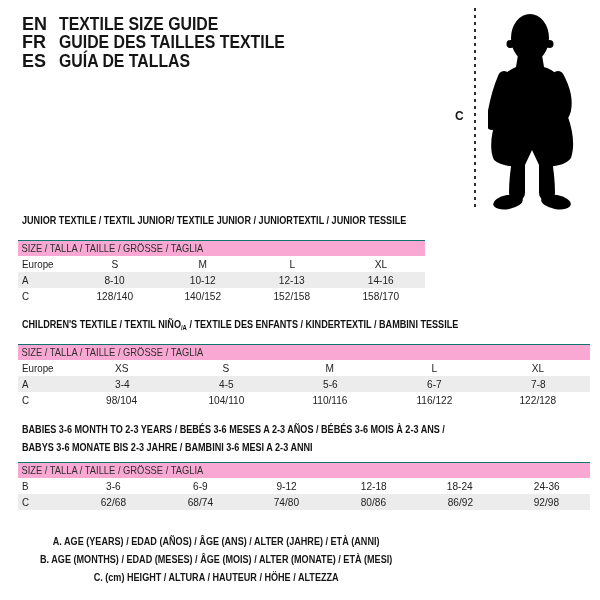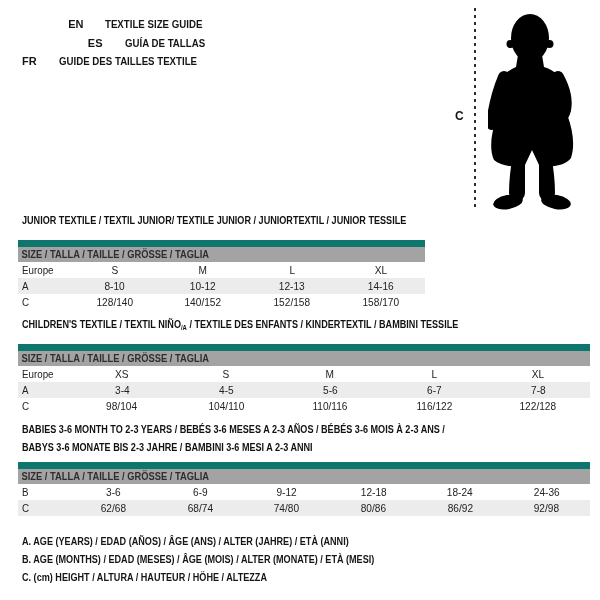--- a/index.html
+++ b/index.html
@@ -6,21 +6,21 @@
   body {
     width:600px; height:600px; position:relative; overflow:hidden;
     background:#ffffff; color:#1c1c1c;
     font-family:"Liberation Sans", sans-serif;
     -webkit-font-smoothing:antialiased;
   }
 
   
   .lang-list { position:absolute; left:22px; top:15px; }
   .lang-row { display:flex; height:18.5px; align-items:center;
-              font-weight:bold; font-size:11px; color:#151515;justify-content:flex-end; }
+              font-weight:bold; font-size:18px; color:#151515; }
   .lang-code { width:37px; flex:none; }
   .lang-title { transform:scaleX(0.88); transform-origin:0 50%; white-space:nowrap; }
 
   
   .measure-line {
     position:absolute; left:474px; top:8px; width:2px; height:202px;
     background:repeating-linear-gradient(to bottom, #2d2d2d 0 3px, transparent 3px 7px);
   }
   .measure-label { position:absolute; left:455px; top:109px;
                    font-weight:bold; font-size:12px; color:#151515; }
@@ -30,52 +30,52 @@
   .section-title {
     position:absolute; left:22px; font-size:11.5px; font-weight:bold; color:#111;
     white-space:nowrap; transform:scaleX(0.79); transform-origin:0 50%; line-height:12px;
   }
   .section-title.two-line { line-height:17.5px; }
   .sub-a { font-size:7.5px; vertical-align:-2px; }
 
   
   .size-table { position:absolute; left:18px; font-size:11.5px; color:#222; }
   .size-bar {
-    height:15px; line-height:15px; background:#a3a3a3;
-    border-top:7px solid #0f766e; color:#2e2e2e; font-size:11px;font-weight:bold;
+    height:15px; line-height:15px; background:#f9a8d4;
+    border-top:1px solid #0f766e; color:#2e2e2e; font-size:11px;
   }
   .size-bar .cx { padding-left:4px; }
   .t-row { display:flex; height:16px; align-items:center; }
   .t-row.stripe { background:#ececec; }
   .t-label { width:48px; flex:none; padding-left:4px; }
   .t-cell { flex:1; text-align:center; }
   .cx { display:inline-block; transform:scaleX(0.85); transform-origin:0 50%; white-space:nowrap; }
   .cxc { display:inline-block; transform:scaleX(0.88); transform-origin:50% 50%; white-space:nowrap; }
 
   
-  .legend { position:absolute; left:22px; top:532px; }
+  .legend { position:absolute; left:40px; top:532px;text-align:center; }
   .legend-line { height:18px; line-height:18px; font-weight:bold; font-size:11.5px;
                  color:#151515; white-space:nowrap;
                  transform:scaleX(0.79); transform-origin:0 50%; }
 </style>
 </head>
 <body>
 
 <div class="lang-list">
   <div class="lang-row">
     <span class="lang-code">EN</span>
     <span class="lang-title">TEXTILE SIZE GUIDE</span>
   </div>
   <div class="lang-row">
+    <span class="lang-code">FR</span>
+    <span class="lang-title">GUIDE DES TAILLES TEXTILE</span>
+  </div>
+  <div class="lang-row">
     <span class="lang-code">ES</span>
     <span class="lang-title">GUÍA DE TALLAS</span>
-  </div>
-  <div class="lang-row">
-    <span class="lang-code">FR</span>
-    <span class="lang-title">GUIDE DES TAILLES TEXTILE</span>
   </div>
 </div>
 
 <div class="measure-line"></div>
 <div class="measure-label">C</div>
 <svg class="baby-svg" width="90" height="206" viewBox="0 0 90 206" aria-hidden="true">
   <g fill="#000000" stroke="none">
     <ellipse cx="42" cy="31" rx="19" ry="24"></ellipse>
     <circle cx="22.5" cy="37" r="4"></circle>
     <circle cx="61.5" cy="37" r="4"></circle>

